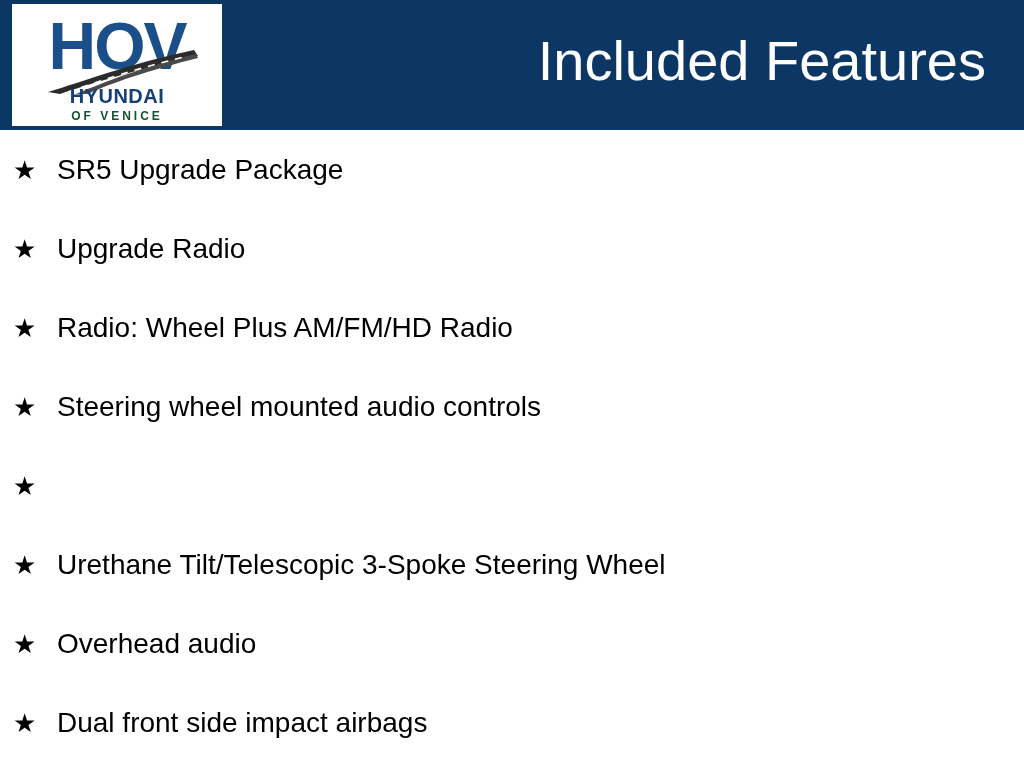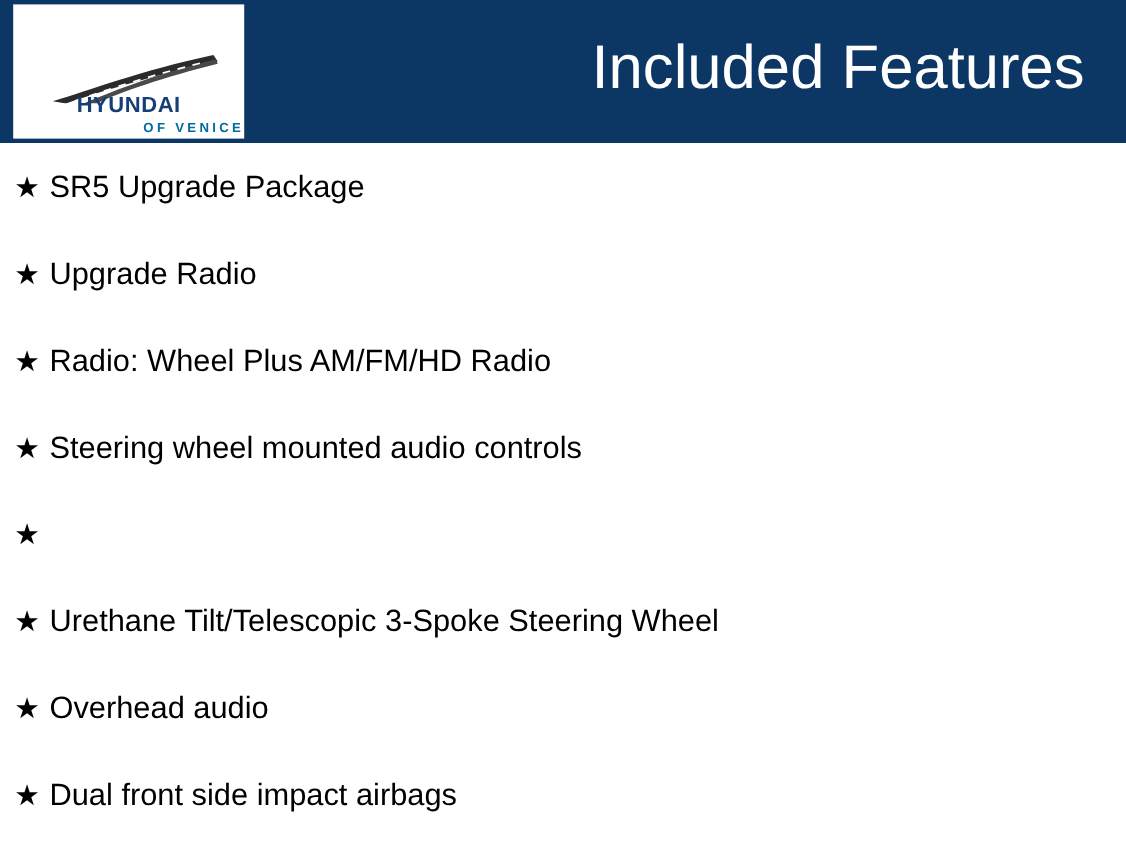--- a/index.html
+++ b/index.html
@@ -80,27 +80,27 @@
     font-size: 20px;
     line-height: 29px;
     letter-spacing: 0.5px;
     color: #153f77;
   }
   .logo-venice {
     position: absolute;
     left: 0;
     top: 106px;
     width: 210px;
-    text-align: right;
+    text-align: center;
     font-family: "Liberation Sans", sans-serif;
     font-weight: bold;
     font-size: 12px;
     line-height: 13px;
     letter-spacing: 3px;
-    color: #0369a1;
+    color: #14532d;
   }
 
   
   .slide-title {
     position: absolute;
     right: 38px;
     top: 28px;
     font-family: "Liberation Sans", sans-serif;
     font-size: 56px;
     line-height: 66px;
@@ -135,31 +135,33 @@
     font-size: 26px;
     line-height: 26px;
     color: #000000;
   }
   .feature-text {
     font-family: "Liberation Sans", sans-serif;
     font-size: 28px;
     line-height: 32px;
     color: #000000;
     white-space: nowrap;
+    margin-left: 12px;
   }
 </style>
 </head>
 <body>
 
 <div class="slide">
 
   <div class="header">
 
     <div class="logo-box">
       <div class="logo-inner">
+        <div class="logo-hov">HOV</div>
 
         <svg class="logo-road" viewBox="0 0 160 46">
           <path d="M6 44 C 40 34, 86 16, 152 2 L 156 8 C 92 22, 48 36, 18 46 Z" fill="#2b2b2b"></path>
           <path d="M34 46 C 62 34, 104 18, 154 6 L 156 10 C 108 22, 66 36, 46 46 Z" fill="#4a4a4a"></path>
           <path d="M26 44 C 54 34, 96 20, 146 8" stroke="#ffffff" stroke-width="1.6" fill="none" stroke-dasharray="7 7"></path>
         </svg>
 
         <div class="logo-hyundai">HYUNDAI</div>
         <div class="logo-venice">OF VENICE</div>
       </div>

